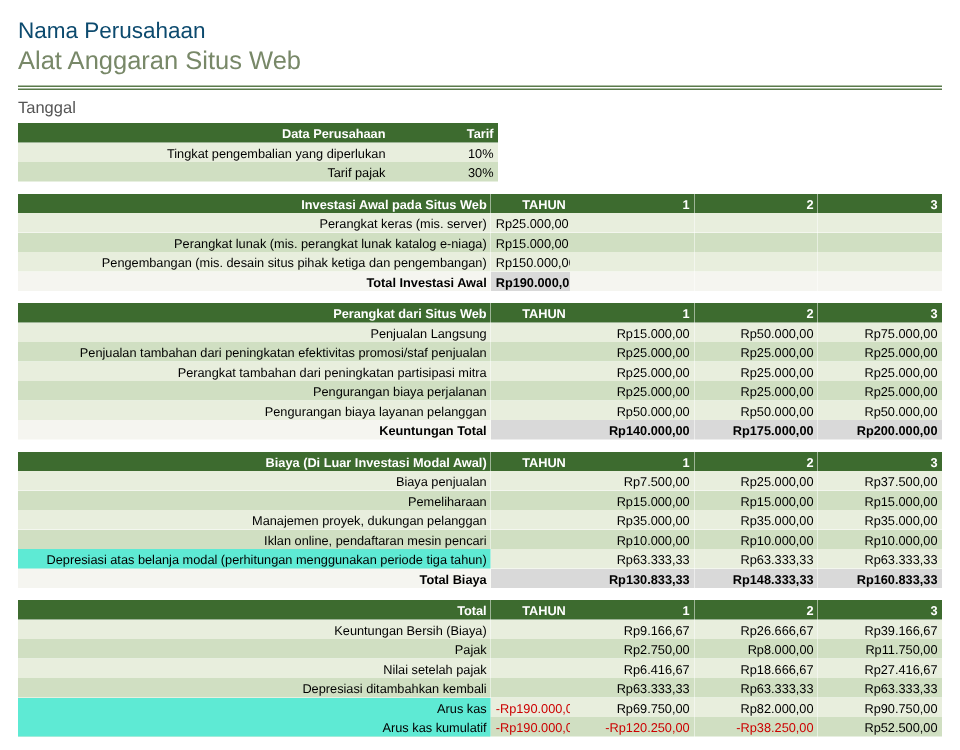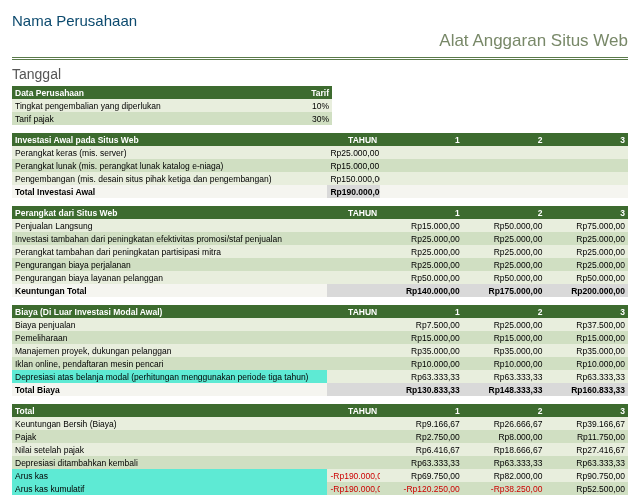--- a/index.html
+++ b/index.html
@@ -1,26 +1,26 @@
 <!DOCTYPE html>
 <html><head>
 <meta charset="utf-8">
 <style>
   * { box-sizing: border-box; margin: 0; padding: 0; }
   body { font-family: Arial, sans-serif; font-size: 8.5px; background: #fff; width: 640px; }
   .container { padding: 8px 12px; }
   .header-name { font-size: 15px; color: #0c4a6e; font-weight: normal; padding: 4px 0 0 0; }
-  .header-tool { font-size: 17px; color: #788868; font-weight: normal; padding: 2px 0; text-align: right; }
-  .header-date { font-size: 14px; color: #555; padding: 2px 0 4px 0; }
+  .header-tool { font-size: 17px; color: #788868; font-weight: normal; padding: 2px 0; }
+  .header-date { font-size: 11px; color: #555; padding: 2px 0 4px 0; }
   .hr-line { height: 3px; border-top: 1px solid #5a7a4a; border-bottom: 1px solid #5a7a4a; margin: 4px 0; }
   .note { font-size: 8px; color: #444; padding: 2px 0 4px 0; }
   table { border-collapse: collapse; width: 100%; table-layout: fixed; }
   td { padding: 1px 3px; height: 13px; vertical-align: middle; overflow: hidden; white-space: nowrap; }
   .section-head { background: #3d6b2f; color: #fff; font-weight: bold; }
-  .col-label { width: 275px; }
+  .col-label { width: 275px; text-align: right; }
   .col-t { width: 46px; text-align: right; }
   .col-v { width: 72px; text-align: right; }
   .head-right { text-align: right; }
   .row-even { background: #e8eedd; }
   .row-odd { background: #d0dfc2; }
   .row-gray td:first-child { background: #5eead4; }
   .row-total td { font-weight: bold; background: #f5f5f0; margin-top: 17px; }
   .total-gray { background: #d9d9d9 !important; }
   .neg { color: #cc0000; }
   .spacer { height: 8px; }
@@ -110,21 +110,21 @@
   </tbody>
       <tbody id="benefits-body">
         <tr class="row-even">
           <td class="col-label">Penjualan Langsung</td>
           <td class="col-t"></td>
           <td class="col-v">Rp15.000,00</td>
           <td class="col-v">Rp50.000,00</td>
           <td class="col-v">Rp75.000,00</td>
         </tr>
         <tr class="row-odd">
-          <td class="col-label">Investasi tambahan dari peningkatan efektivitas promosi/staf penjualan</td>
+          <td class="col-label">Penjualan tambahan dari peningkatan efektivitas promosi/staf penjualan</td>
           <td class="col-t"></td>
           <td class="col-v">Rp25.000,00</td>
           <td class="col-v">Rp25.000,00</td>
           <td class="col-v">Rp25.000,00</td>
         </tr>
         <tr class="row-even">
           <td class="col-label">Perangkat tambahan dari peningkatan partisipasi mitra</td>
           <td class="col-t"></td>
           <td class="col-v">Rp25.000,00</td>
           <td class="col-v">Rp25.000,00</td>

